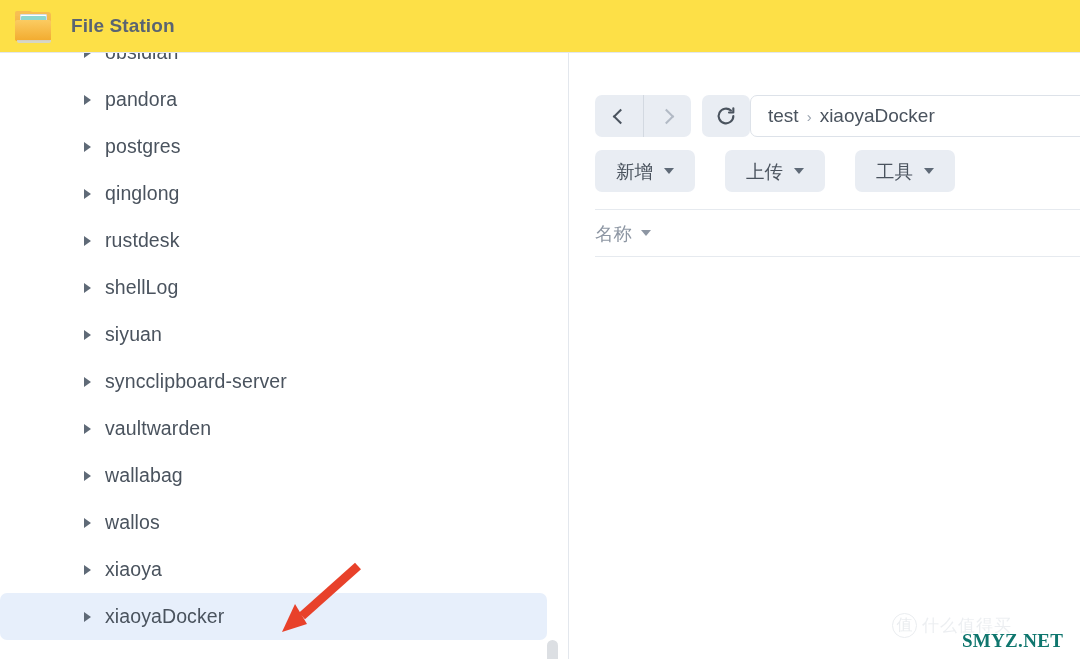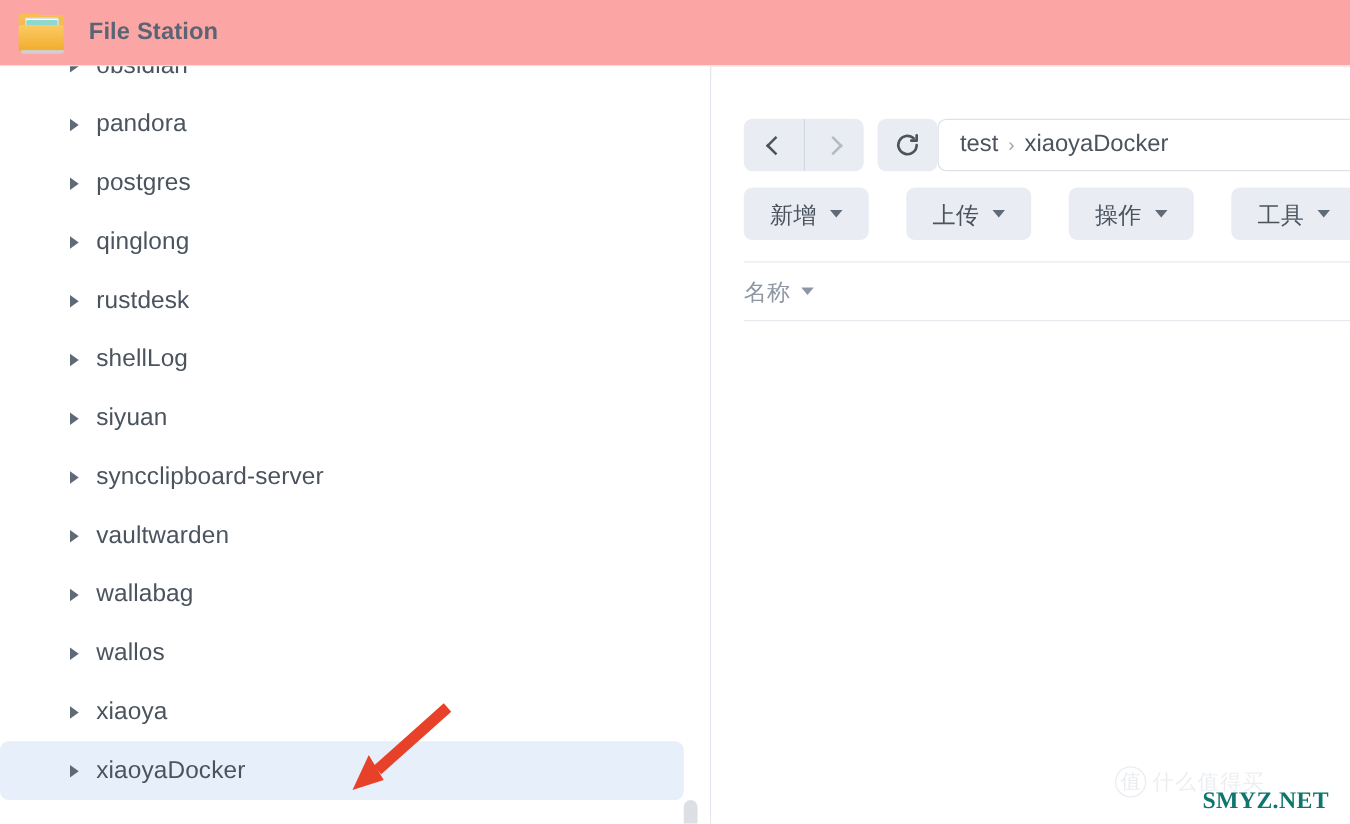--- a/index.html
+++ b/index.html
@@ -16,21 +16,21 @@
     position: relative;
     -webkit-font-smoothing: antialiased;
   }
 
   
   .app-header {
     position: absolute;
     top: 0; left: 0;
     width: 1080px;
     height: 53px;
-    background: #fca5a5;
+    background: #fde047;
     border-bottom: 1px solid #e3e7ed;
     display: flex;
     align-items: center;
     padding-left: 11px;
   }
 
   .folder-icon {
     width: 44px;
     height: 38px;
     position: relative;
@@ -119,21 +119,21 @@
     left: 0;
     top: -24px;
     width: 568px;
     list-style: none;
   }
 
   .tree-item {
     height: 47px;
     display: flex;
     align-items: center;
-    padding-left: 56px;
+    padding-left: 84px;
     border-radius: 7px;
     margin: 0 21px 0 0;
     cursor: pointer;
   }
   .tree-item.selected {
     background: #e7effb;
   }
 
   .tw-caret {
     width: 0; height: 0;
@@ -448,24 +448,20 @@
     <div class="action-row" id="action-row">
         <div class="act-btn">
           <span class="act-label">新增</span>
           <span class="caret-down"></span>
         </div>
         <div class="act-btn">
           <span class="act-label">上传</span>
           <span class="caret-down"></span>
         </div>
         <div class="act-btn">
-          <span class="act-label">操作</span>
-          <span class="caret-down"></span>
-        </div>
-        <div class="act-btn">
           <span class="act-label">工具</span>
           <span class="caret-down"></span>
         </div>
       </div>
 
     <div class="col-header">
       <span class="col-title">名称</span>
       <span class="caret-down"></span>
     </div>
 

